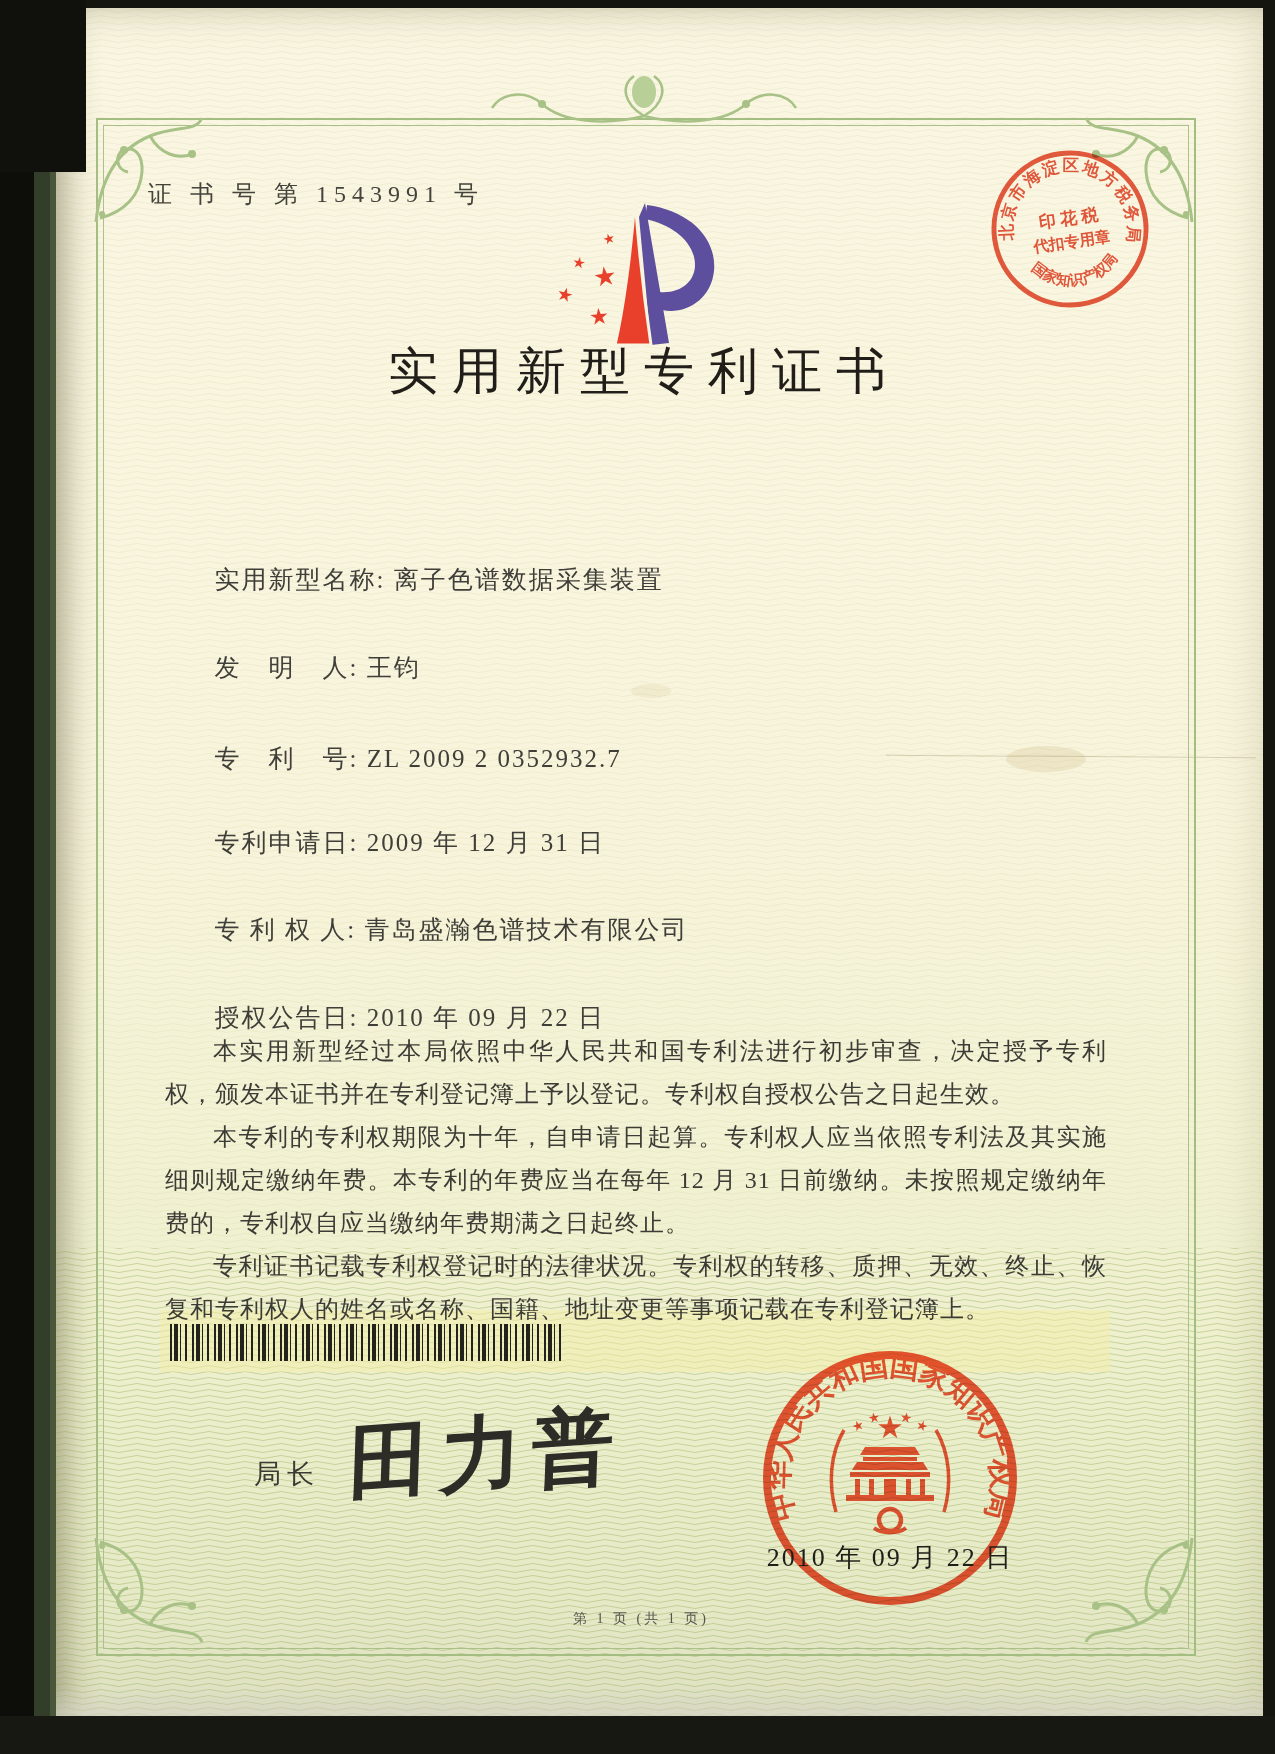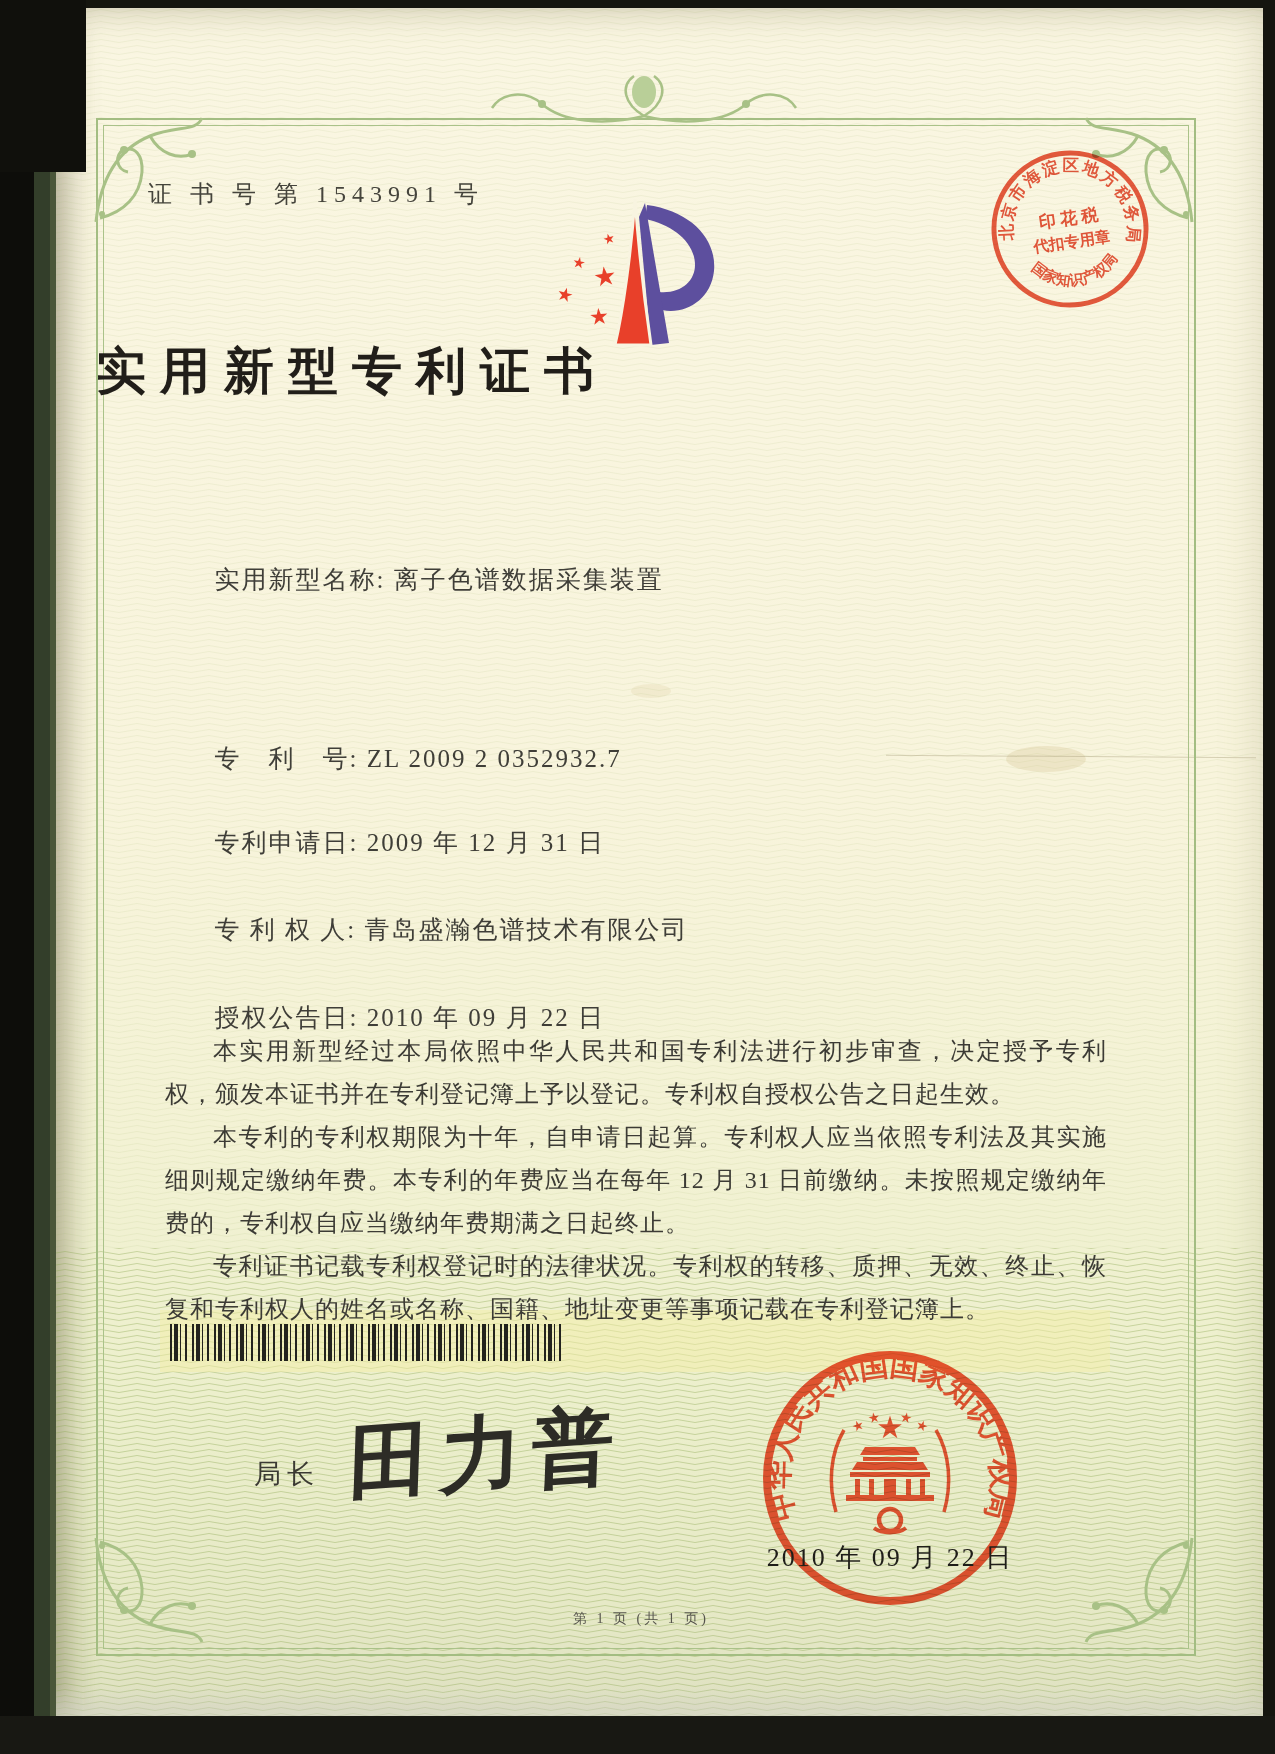--- a/index.html
+++ b/index.html
@@ -12,21 +12,21 @@
          background:linear-gradient(180deg,#faf6e2 0%,#f8f4dc 45%,#f3f2d4 65%,#ecefcc 80%,#e6e9c6 92%,#dcdec0 100%);
          box-shadow:inset 0 0 46px rgba(120,110,70,.22), inset 20px 0 34px -14px rgba(60,55,30,.38);}
   .pattern-svg{left:0;top:0;width:1207px;height:1736px;pointer-events:none;z-index:1;}
   .frame-outer{left:40px;top:110px;width:1096px;height:1534px;border:2px solid #a3bd82;z-index:2;}
   .frame-inner{left:5px;top:5px;right:5px;bottom:5px;border:1px solid #aac289;}
   .flourish{width:120px;height:120px;z-index:3;}
   .top-orn{left:428px;top:56px;width:320px;height:72px;z-index:3;}
   .cert-no{left:92px;top:170px;font-size:24px;letter-spacing:6px;color:#45443c;z-index:4;}
   .logo{left:487px;top:185px;width:176px;height:166px;z-index:4;}
   .stamp{left:929px;top:136px;width:170px;height:170px;z-index:5;mix-blend-mode:multiply;transform:rotate(-8deg);}
-  .title{left:40px;top:330px;width:1096px;text-align:left;font-size:50px;font-weight:bold;
+  .title{left:40px;top:330px;width:1096px;text-align:center;font-size:50px;font-weight:normal;
          letter-spacing:14px;color:#211e19;z-index:4;}
   .field{left:109px;width:980px;font-size:25px;color:#3f3e38;letter-spacing:2px;white-space:pre;z-index:4;}
   .para-box{left:109px;top:1022px;width:942px;z-index:4;}
   .para-box p{margin:0;text-indent:2em;font-size:24px;line-height:43px;color:#3c3b35;text-align:justify;letter-spacing:1px;}
   .band{left:104px;top:1302px;width:950px;height:62px;background:rgba(244,238,168,.5);z-index:2;}
   .barcode{left:114px;top:1316px;width:392px;height:37px;z-index:4;
            background:repeating-linear-gradient(90deg,#23231e 0 2px,transparent 2px 4px,#23231e 4px 8px,transparent 8px 10px,#23231e 10px 11px,transparent 11px 15px,#23231e 15px 17px,transparent 17px 22px);}
   .signer{left:198px;top:1448px;font-size:27px;letter-spacing:6px;color:#3b3a33;z-index:4;}
   .signature{left:292px;top:1392px;font-family:"DejaVu Sans",sans-serif;font-weight:bold;font-size:82px;
              letter-spacing:10px;color:#2d2c26;transform:rotate(-4deg) skewX(-6deg);z-index:4;}
@@ -132,20 +132,23 @@
         <textPath href="#arcB" startOffset="3" textLength="100">国家知识产权局</textPath>
       </text>
       <text x="85" y="80" text-anchor="middle" font-size="17" font-weight="bold" fill="#e44a30" opacity=".92">印 花 税</text>
       <text x="85" y="103" text-anchor="middle" font-size="15.5" font-weight="bold" fill="#e44a30" opacity=".92">代扣专用章</text>
     </svg>
 
     <div class="abs title">实用新型专利证书</div>
 
     <div class="abs field" style="top:527px">
       <span>实用新型名称: </span><span>离子色谱数据采集装置</span>
+    </div>
+    <div class="abs field" style="top:615px">
+      <span>发　明　人: </span><span>王钧</span>
     </div>
     <div class="abs field" style="top:706px">
       <span>专　利　号: </span><span>ZL 2009 2 0352932.7</span>
     </div>
     <div class="abs field" style="top:790px">
       <span>专利申请日: </span><span>2009 年 12 月 31 日</span>
     </div>
     <div class="abs field" style="top:877px">
       <span>专 利 权 人: </span><span>青岛盛瀚色谱技术有限公司</span>
     </div>

